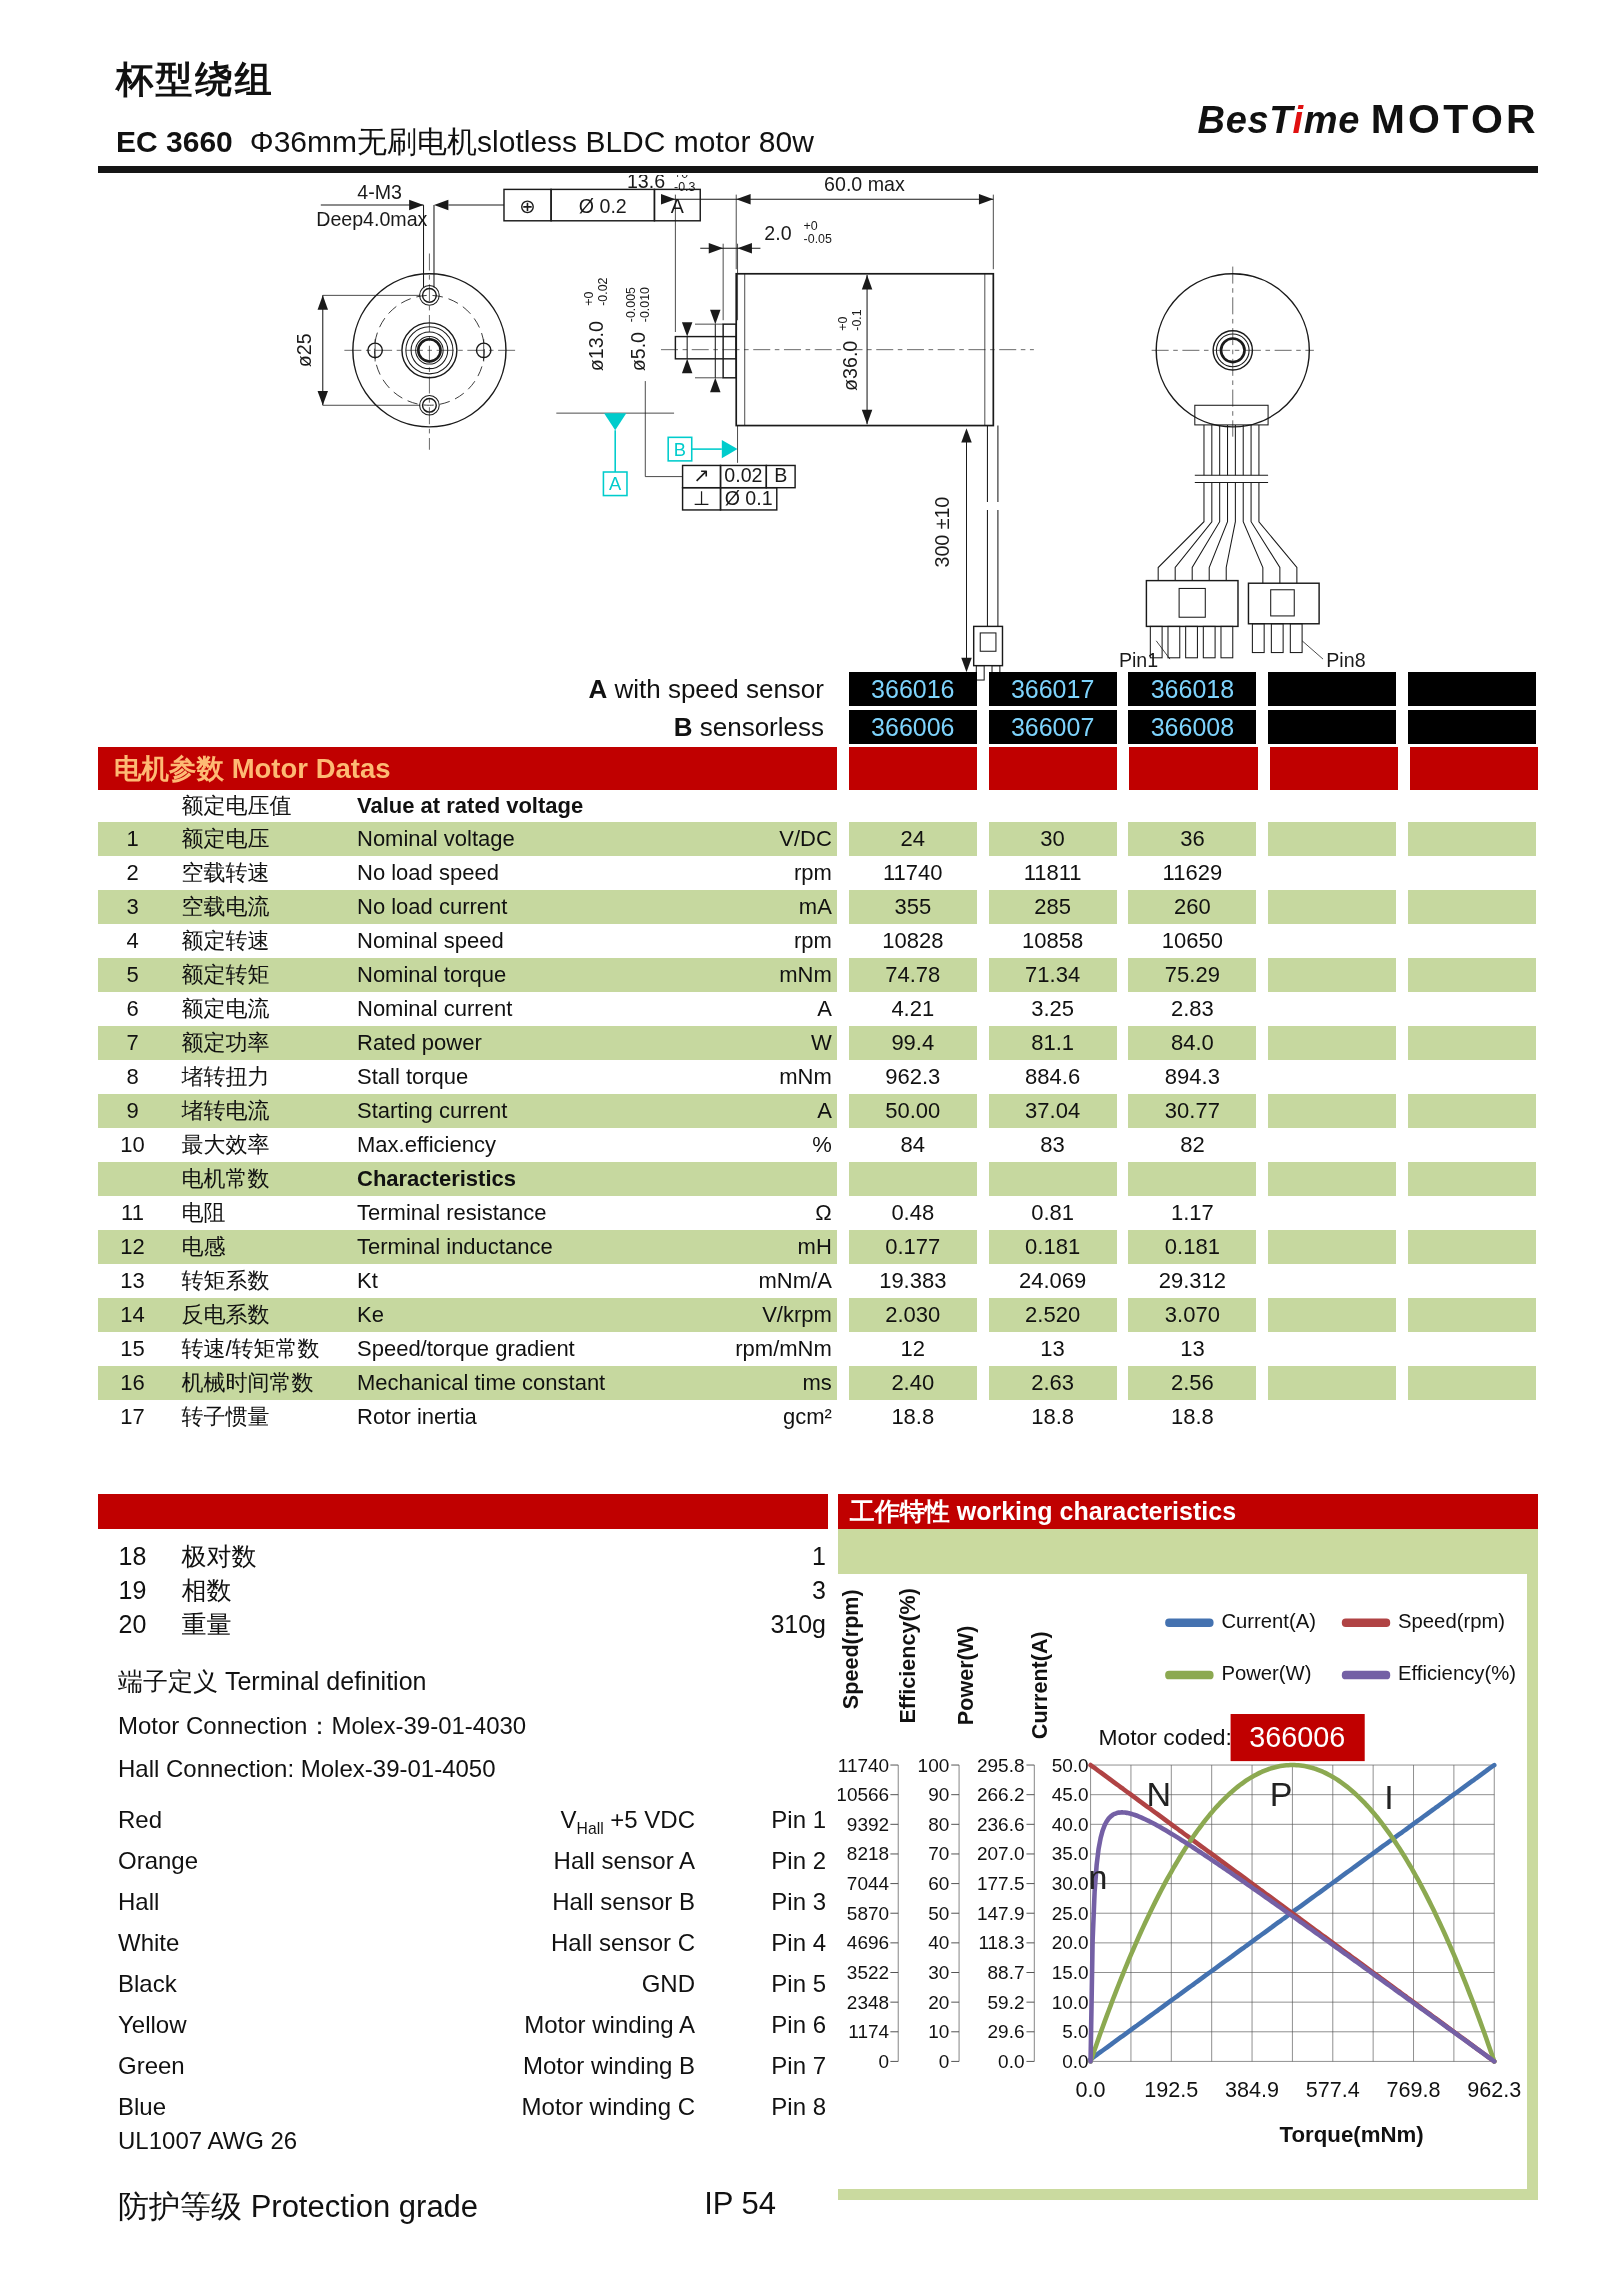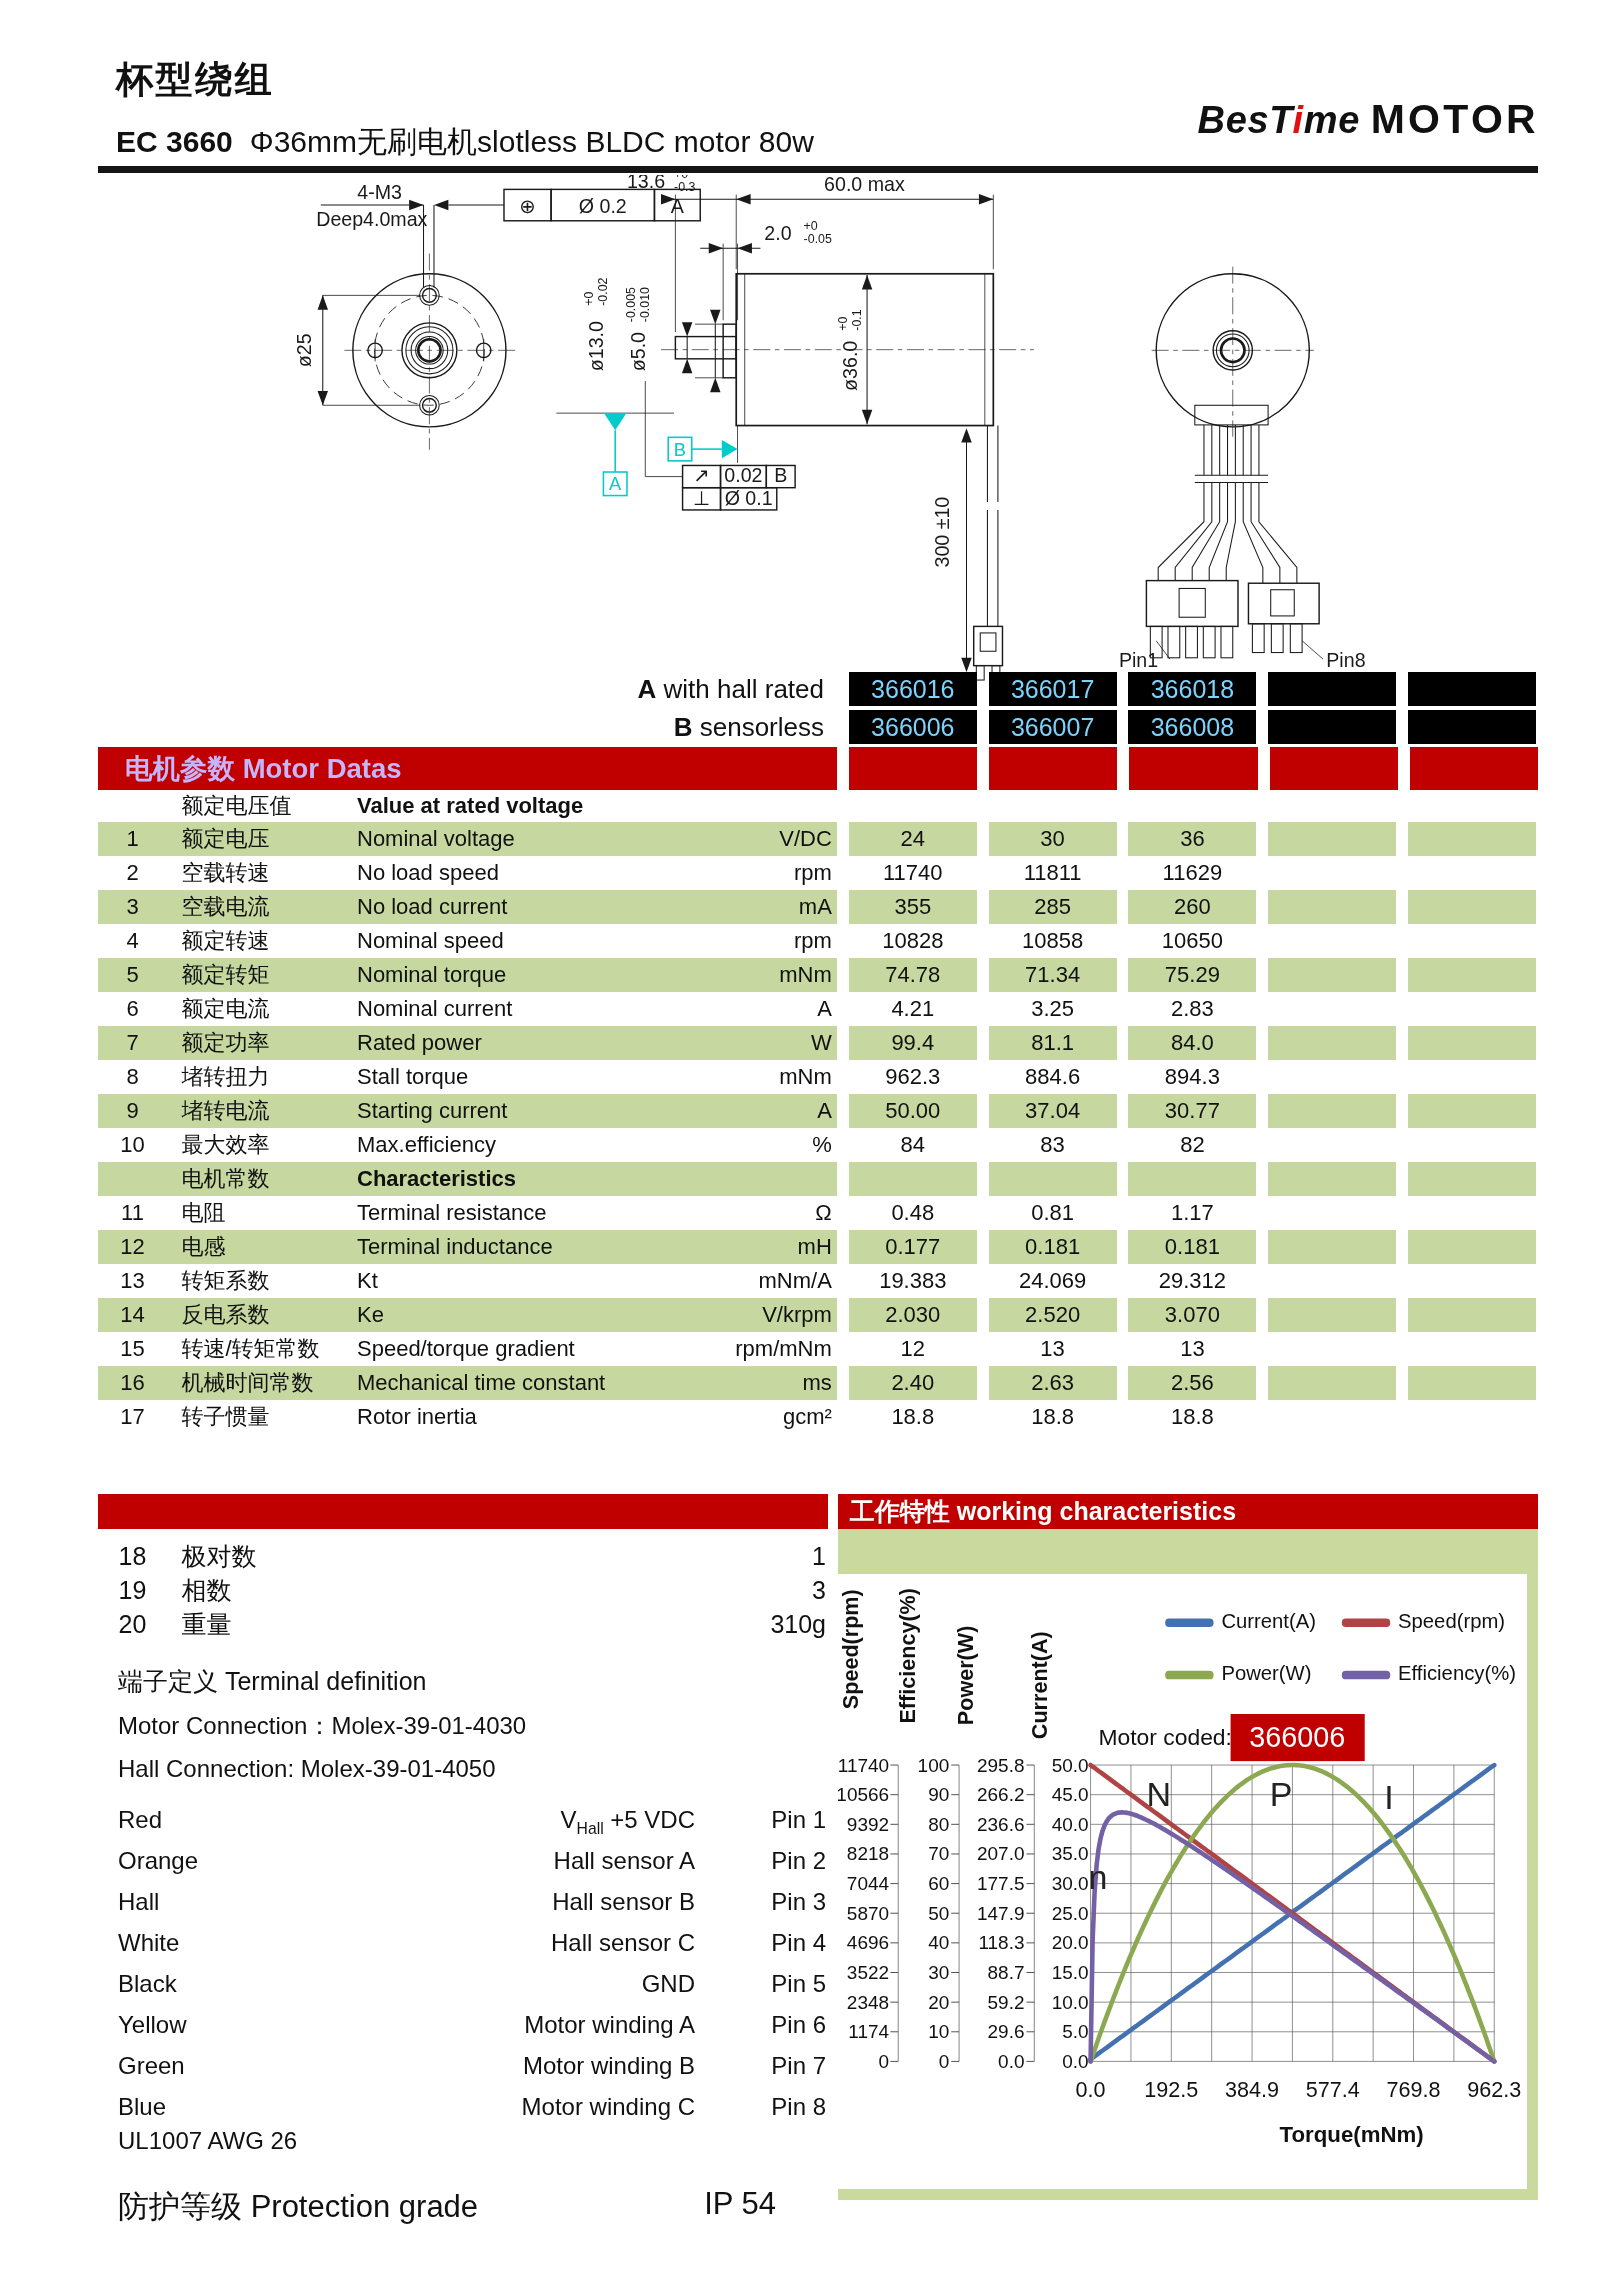--- a/index.html
+++ b/index.html
@@ -28,21 +28,21 @@
   text.dt{font-size:30px;fill:#1a1a1a}
   text.ds{font-size:19px;fill:#1a1a1a}
   text.dcy{font-size:28px;fill:#00cccc}
   
   .model-row{position:absolute;left:98px;width:1440px;height:34px;display:flex;font-size:26px;line-height:34px}
   .model-label{width:739px;text-align:right;padding-right:13px;white-space:nowrap}
   .model-label b{font-weight:bold}
   .model-cell{width:128px;margin-left:11.8px;background:#000;color:#7dd3fc;text-align:center;font-size:25px}
   
   .md-table{position:absolute;left:98px;top:747px;width:1440px}
-  .md-header{position:relative;height:43px;background:#c00000;color:#c4b5fd;font-size:27.5px;font-weight:bold;line-height:43px;padding-left:27px}
+  .md-header{position:relative;height:43px;background:#c00000;color:#fdba74;font-size:27.5px;font-weight:bold;line-height:43px;padding-left:16px}
   .md-sep{position:absolute;top:0;width:11.8px;height:43px;background:#fff}
   .md-row{display:flex;height:34px;line-height:34px;font-size:22px}
   .md-row.sub1{height:32px;line-height:32px}
   .md-left{width:739px;display:flex}
   .md-no{width:69px;text-align:center}
   .md-cn{width:190px;padding-left:14.4px;white-space:nowrap}
   .md-en{flex:1;white-space:nowrap}
   .md-unit{width:118px;text-align:right;padding-right:5.2px;white-space:nowrap}
   .md-cell{width:128px;margin-left:11.8px;text-align:center}
   .md-row.green .md-left,.md-row.green .md-cell,
@@ -259,21 +259,21 @@
     <rect class="d15" x="1764" y="686" width="18" height="44"></rect>
     <rect class="d15" x="1793" y="686" width="18" height="44"></rect>
     <rect class="d15" x="1822" y="686" width="18" height="44"></rect>
     <line class="d1" x1="1638" y1="740" x2="1617" y2="712"></line>
     <line class="d1" x1="1872" y1="740" x2="1840" y2="712"></line>
     <text class="dt" x="1560" y="752" font-size="28">Pin1</text>
     <text class="dt" x="1877" y="752" font-size="28">Pin8</text>
   </svg>
 
   <div class="model-row" style="top:672px">
-    <div class="model-label"><b>A</b><span> with hall rated</span></div>
+    <div class="model-label"><b>A</b><span> with speed sensor</span></div>
     <div style="display:flex">
         <div class="model-cell">366016</div>
         <div class="model-cell">366017</div>
         <div class="model-cell">366018</div>
         <div class="model-cell"></div>
         <div class="model-cell"></div>
       </div>
   </div>
   <div class="model-row" style="top:710px">
     <div class="model-label"><b>B</b><span> sensorless</span></div>

